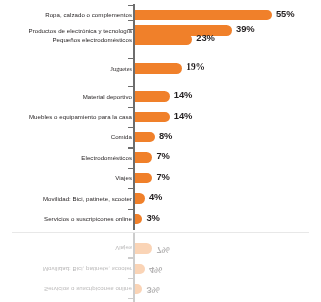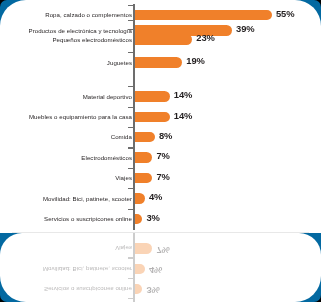--- a/index.html
+++ b/index.html
@@ -11,22 +11,21 @@
     width: 321px;
     height: 302px;
     overflow: hidden;
     font-family: "Liberation Sans", sans-serif;
   }
 
   #stage {
     position: relative;
     width: 321px;
     height: 302px;
-    background: #0369a1;
-    border-radius: 7px;
+    background: #ffffff;
   }
 
   
   .card {
     position: absolute;
     left: 0;
     top: 0;
     width: 321px;
     height: 233px;
     background: #ffffff;
@@ -153,21 +152,21 @@
           <div class="tick" style="top: 0px;"></div>
           <div class="bar" style="width: 97.11px; top: 5px; background: rgb(240, 128, 42);"></div>
           <div class="val-label" style="left: 236.11px; top: 4px;">39%</div>
         </div>
         <div class="row" style="top: 29px;">
           <div class="cat-label">Pequeños electrodomésticos</div>
           <div class="tick" style="top: 0px;"></div>
           <div class="bar" style="width: 57.27px; top: 5px; background: rgb(240, 128, 42);"></div>
           <div class="val-label" style="left: 196.27px; top: 4px;">23%</div>
         </div>
-        <div class="row" style="top: 52px;">
+        <div class="row" style="top: 58px; font-family: Liberation Serif, serif;">
           <div class="cat-label">Juguetes</div>
           <div class="tick" style="top: 0px;"></div>
           <div class="bar" style="width: 47.31px; top: 5px; background: rgb(240, 128, 42);"></div>
           <div class="val-label" style="left: 186.31px; top: 4px;">19%</div>
         </div>
         <div class="row" style="top: 86.1px;">
           <div class="cat-label">Material deportivo</div>
           <div class="tick" style="top: 0px;"></div>
           <div class="bar" style="width: 34.86px; top: 5px; background: rgb(240, 128, 42);"></div>
           <div class="val-label" style="left: 173.86px; top: 4px;">14%</div>

